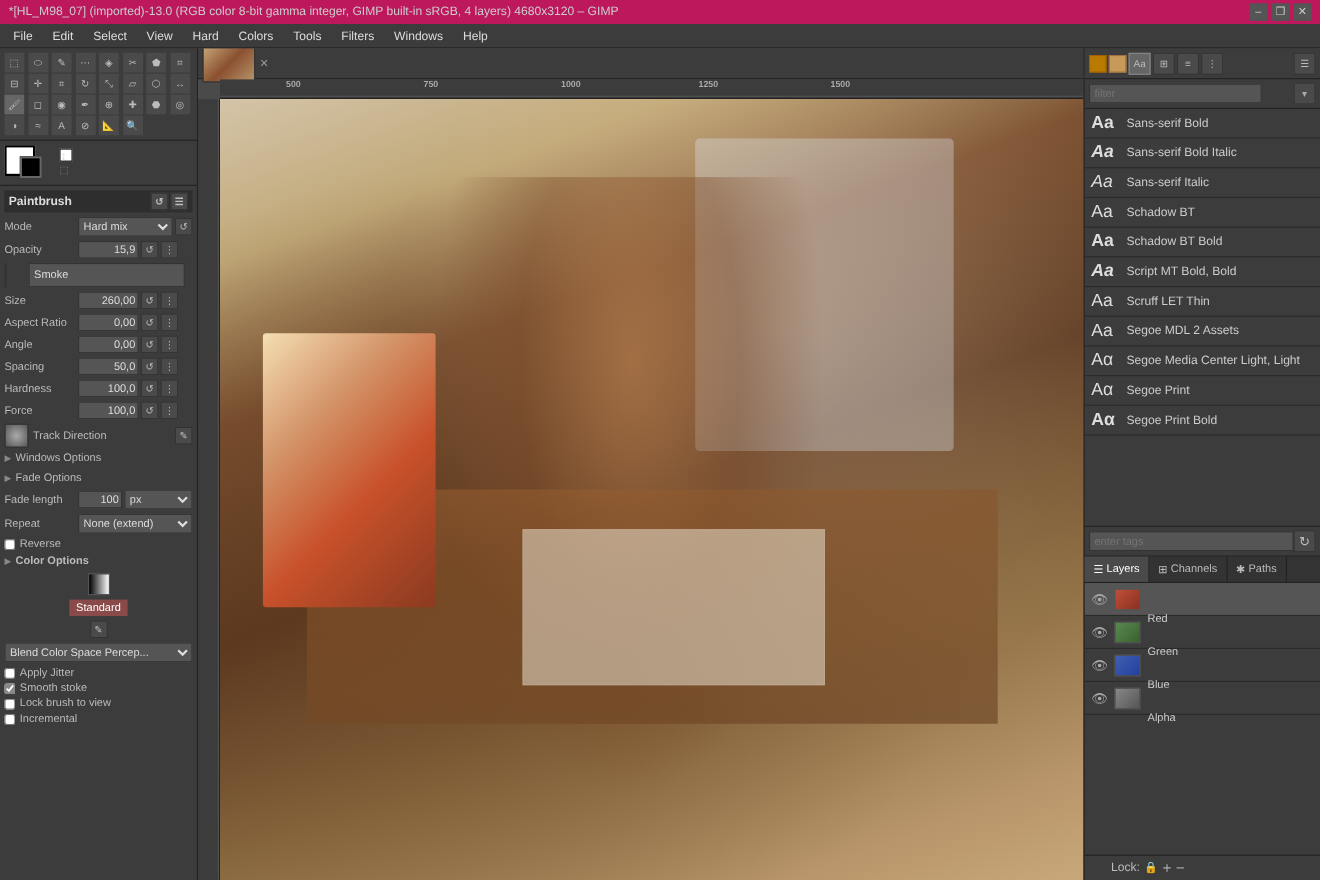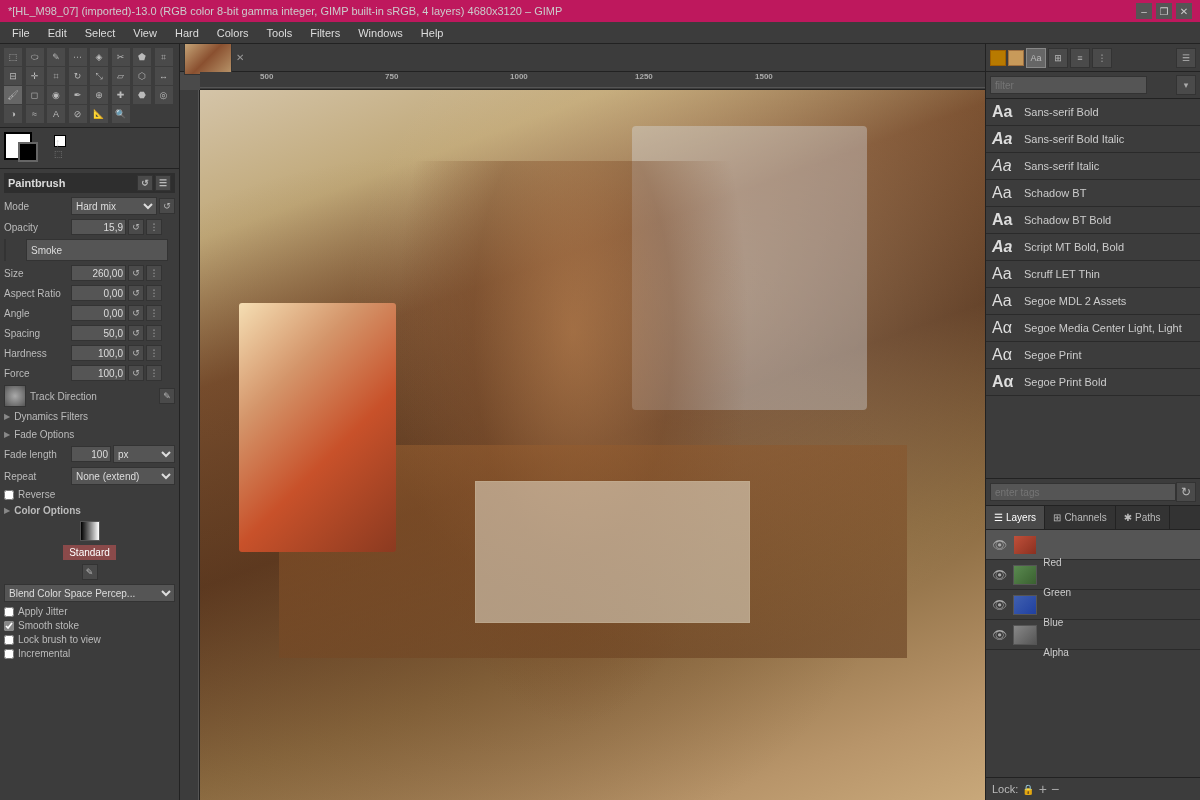--- a/index.html
+++ b/index.html
@@ -479,21 +479,21 @@
       overflow: hidden;
     }
     .layer-name {
       font-size: 10px;
       color: #ccc;
       flex: 1;
       margin-top: 35px;
     }
 
     #layers-footer {
-      padding: 3px 6px;
+      padding: 3px 24px;
       border-top: 1px solid #222;
       display: flex;
       align-items: center;
       gap: 4px;
       font-size: 10px;
       color: #bbb;
     }
     .lock-icon { font-size: 11px; }
     .layer-btn {
       background: none;
@@ -681,21 +681,21 @@
       </div>
 
       <div class="dynamics-row">
         <div class="dynamics-icon" style="background:radial-gradient(circle, #aaa 0%, #555 100%);"></div>
         <span class="dynamics-label">Track Direction</span>
         <div class="icon-btn">✎</div>
       </div>
 
       <div style="display:flex; align-items:center; padding:2px 0; margin-bottom:3px;">
         <span class="collapse-arrow">▶</span>
-        <span style="font-size:10px; color:#bbb; margin-left:4px;">Dynamics Filters</span>
+        <span style="font-size:10px; color:#bbb; margin-left:4px;">Windows Options</span>
       </div>
 
       <div style="display:flex; align-items:center; padding:2px 0; margin-bottom:3px;">
         <span class="collapse-arrow">▶</span>
         <span style="font-size:10px; color:#bbb; margin-left:4px;">Fade Options</span>
       </div>
 
       <div class="option-row">
         <span class="option-label">Fade length</span>
         <input class="option-input" style="width: 40px;" type="text" value="100">

